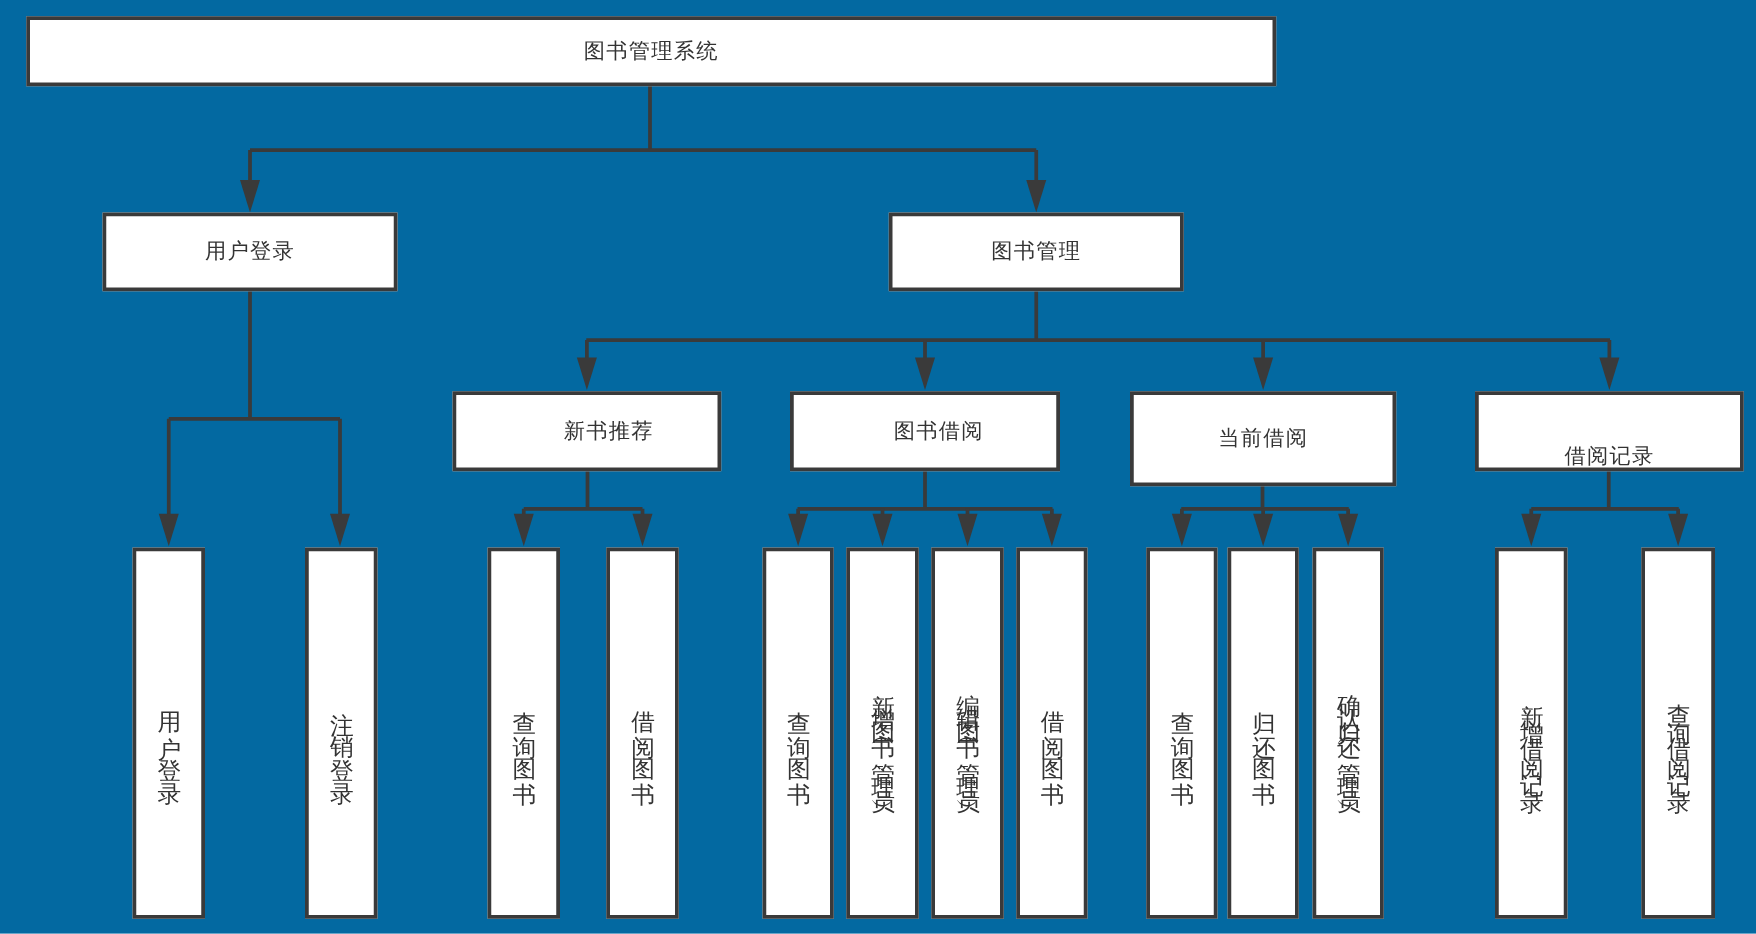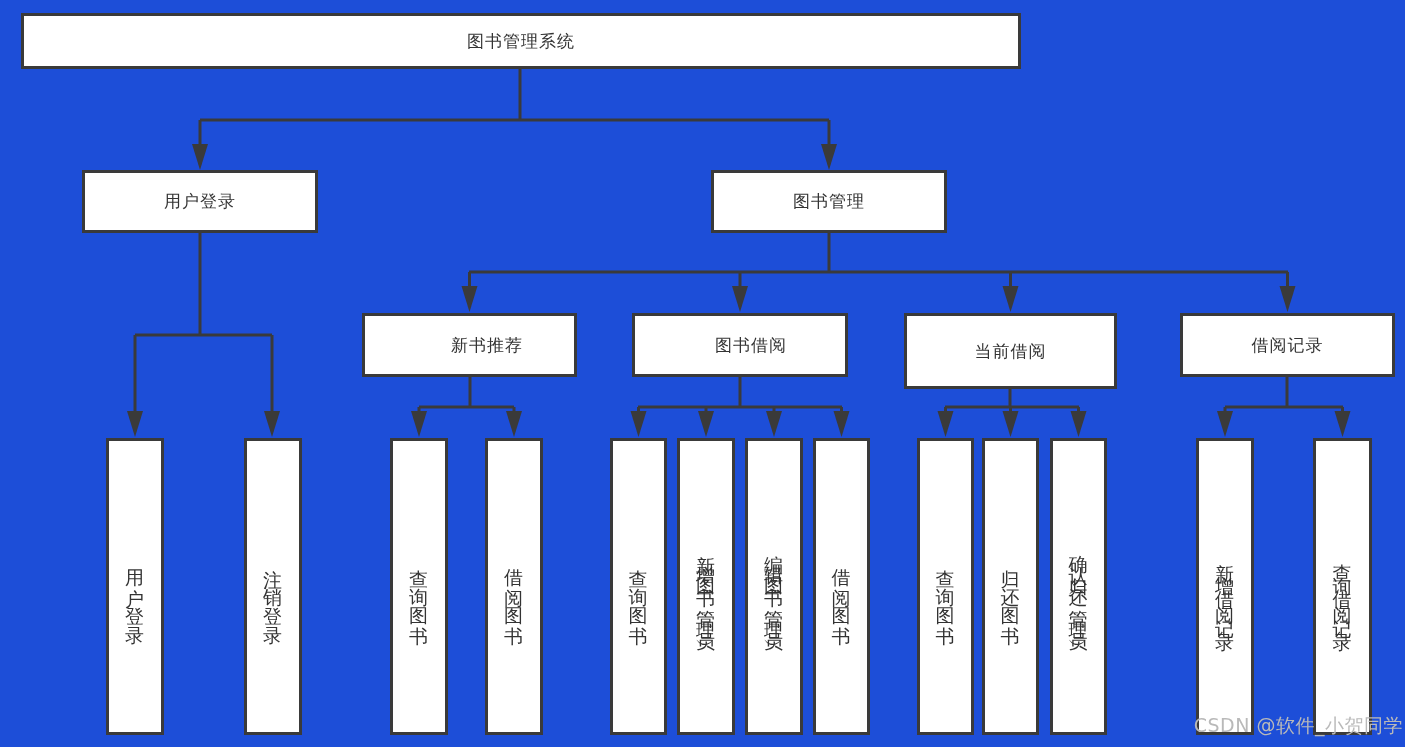--- a/index.html
+++ b/index.html
@@ -1,17 +1,17 @@
 <!DOCTYPE html>
 <html><head>
 <meta charset="utf-8">
 <style>
   html,body { margin:0; padding:0; background:#ffffff; }
   .canvas {
-    position:relative; width:1405px; height:747px; background:#1d4ed8;
+    position:relative; width:1405px; height:747px; background:#0369a1;
     font-family:"DejaVu Sans","Liberation Sans",sans-serif; overflow:hidden;
   }
   .connectors { position:absolute; left:0; top:0; }
   .node {
     position:absolute; box-sizing:border-box;
     border:3px solid #3a3a3a; background:#ffffff;
     display:flex; align-items:center; justify-content:center;
     color:#333333;
   }
   .h-node { font-size:17px; letter-spacing:1px; }
@@ -123,21 +123,21 @@
 
   <div class="node h-node" style="left:362px; top:313px; width:215px; height:64px;padding-left:35px;">
     <span class="lbl">新书推荐</span>
   </div>
   <div class="node h-node" style="left:632px; top:313px; width:216px; height:64px;padding-left:22px;">
     <span class="lbl">图书借阅</span>
   </div>
   <div class="node h-node" style="left:904px; top:313px; width:213px; height:76px;">
     <span class="lbl">当前借阅</span>
   </div>
-  <div class="node h-node" style="left:1180px; top:313px; width:215px; height:64px;">
+  <div class="node h-node" style="left:1180px; top:313px; width:215px; height:64px;align-items:flex-end;">
     <span class="lbl">借阅记录</span>
   </div>
 
   <div class="node v-node ls-wide" style="left:106px; top:438px; width:58px; height:297px;">
     <span class="lbl">用户登录</span>
   </div>
   <div class="node v-node ls-wide" style="left:244px; top:438px; width:58px; height:297px;">
     <span class="lbl">注销登录</span>
   </div>
 
@@ -171,15 +171,14 @@
     <span class="lbl">确认归还（管理员）</span>
   </div>
 
   <div class="node v-node ls-mid" style="left:1196px; top:438px; width:58px; height:297px;">
     <span class="lbl">新增借阅记录</span>
   </div>
   <div class="node v-node ls-mid" style="left:1313px; top:438px; width:59px; height:297px;">
     <span class="lbl">查询借阅记录</span>
   </div>
 
-  <div class="watermark">CSDN @软件_小贺同学</div>
 
 </div>
 
 </body></html>

